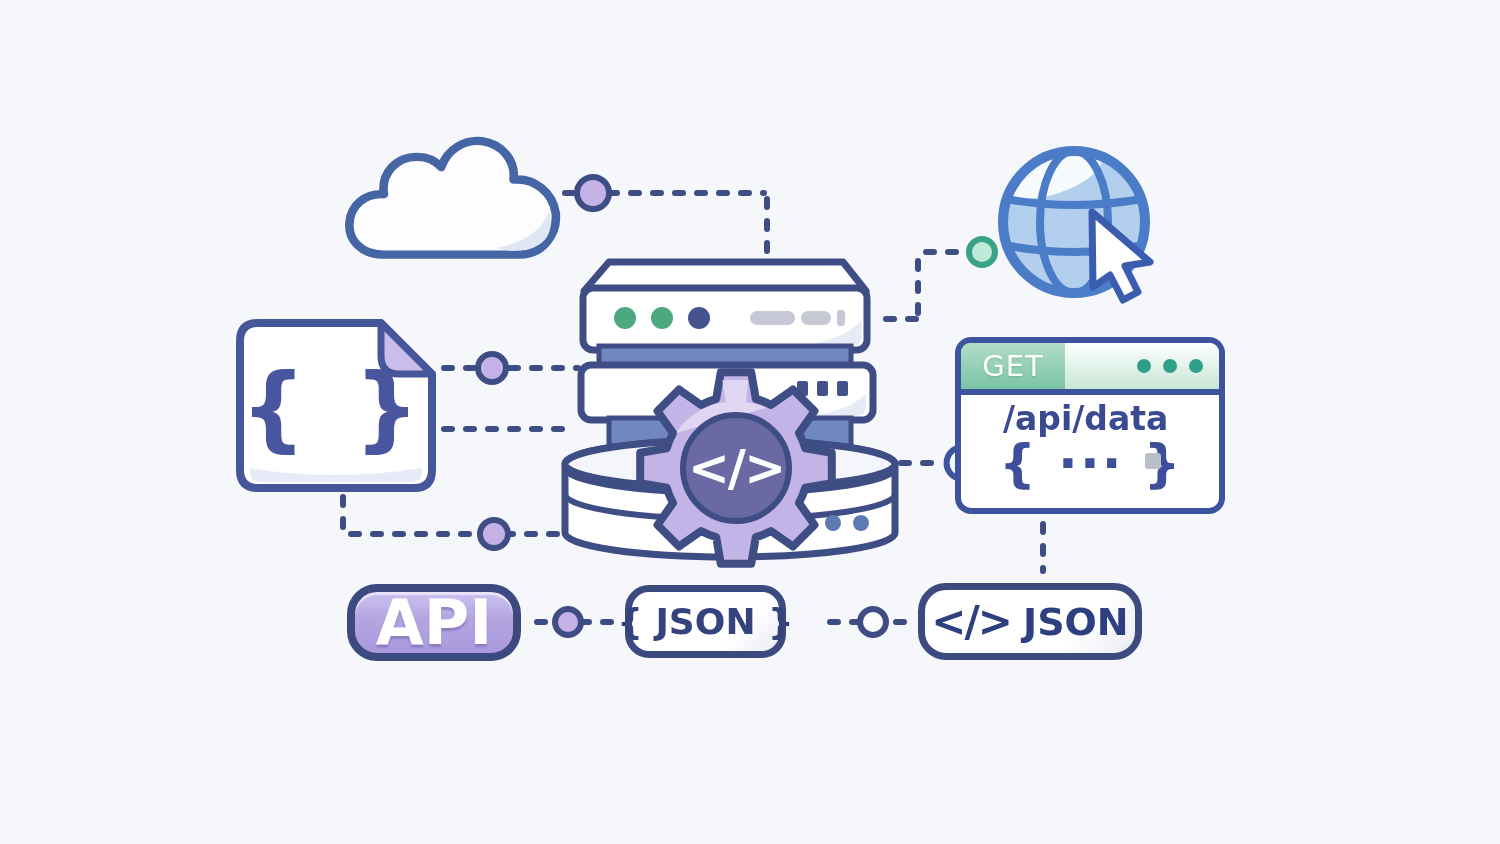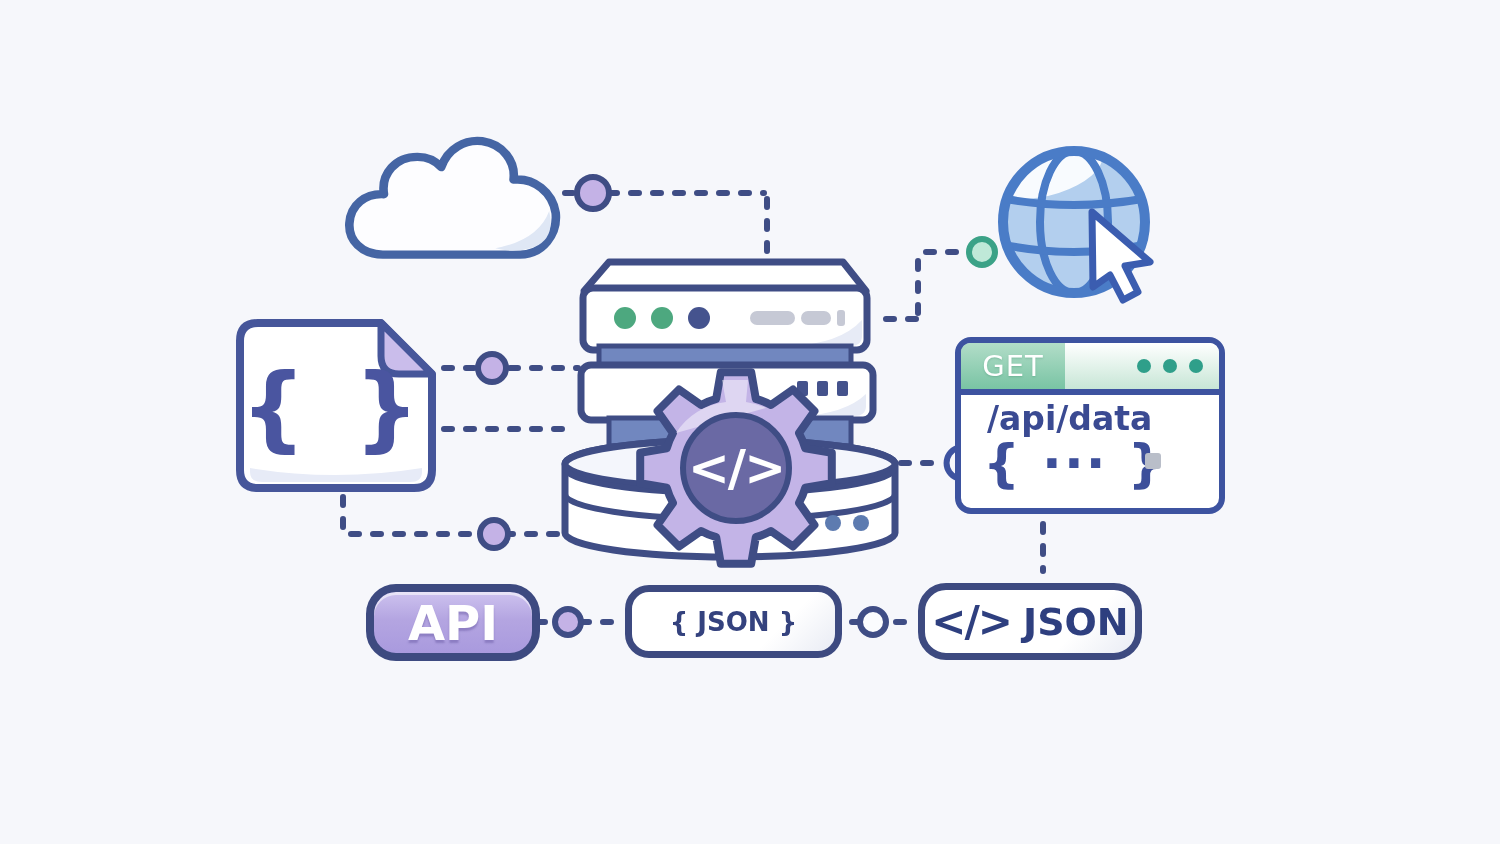--- a/index.html
+++ b/index.html
@@ -30,52 +30,52 @@
     background:linear-gradient(#b2ddc8,#79c4a4);
     color:#ffffff;font-weight:normal;font-size:29px;letter-spacing:1px;
     text-shadow:0 1px 2px rgba(30,110,80,.25);
   }
   .header-rest{
     flex:1;display:flex;align-items:center;justify-content:flex-end;
     background:linear-gradient(#ffffff,#c7e6d6);
     gap:12px;padding-right:16px;
   }
   .teal-dot{width:14px;height:14px;border-radius:50%;background:#2f9f8a;}
-  .browser-body{position:relative;height:113px;}
+  .browser-body{position:relative;height:113px;margin-left:16px;}
   .url-text{
     position:absolute;left:26px;top:4px;
     color:#3a4a92;font-weight:bold;font-size:33px;white-space:nowrap;
   }
   .body-braces{
     position:absolute;left:22px;top:38px;
     color:#3d4f9a;font-weight:bold;font-size:52px;white-space:nowrap;letter-spacing:2px;
   }
   .gray-square{
     position:absolute;right:58px;top:58px;width:16px;height:16px;
     background:#b9bec9;border-radius:3px;
   }
 
   
   .badge{
     display:flex;align-items:center;justify-content:center;
     box-sizing:border-box;white-space:nowrap;z-index:3;
   }
   .badge-api{
-    left:366px;top:584px;width:174px;height:77px;
+    left:347px;top:584px;width:174px;height:77px;
     border:8px solid #3d4a80;border-radius:30px;
     background:linear-gradient(#cdc2ef 0%,#b4a5e1 45%,#a99ade 100%);
     box-shadow:inset 0 3px 0 rgba(255,255,255,.55);
-    color:#ffffff;font-weight:bold;font-size:48px;
+    color:#ffffff;font-weight:bold;font-size:62px;
     text-shadow:0 3px 2px rgba(100,85,160,.45);
   }
   .badge-json{
-    left:625px;top:585px;width:217px;height:73px;
+    left:625px;top:585px;width:161px;height:73px;
     border:7px solid #3d4a80;border-radius:24px;
     background:linear-gradient(135deg,#ffffff 70%,#e9ecf4 100%);
-    color:#34427e;font-weight:bold;font-size:26px;
+    color:#34427e;font-weight:bold;font-size:36px;
   }
   .badge-http{
     left:918px;top:583px;width:224px;height:77px;
     border:7px solid #3d4a80;border-radius:28px;
     background:linear-gradient(135deg,#ffffff 70%,#e9ecf4 100%);
     color:#2e3f7f;font-weight:bold;font-size:38px;gap:12px;
   }
   .badge-http .code-glyph{font-size:42px;letter-spacing:-2px;}
 </style>
 </head>

